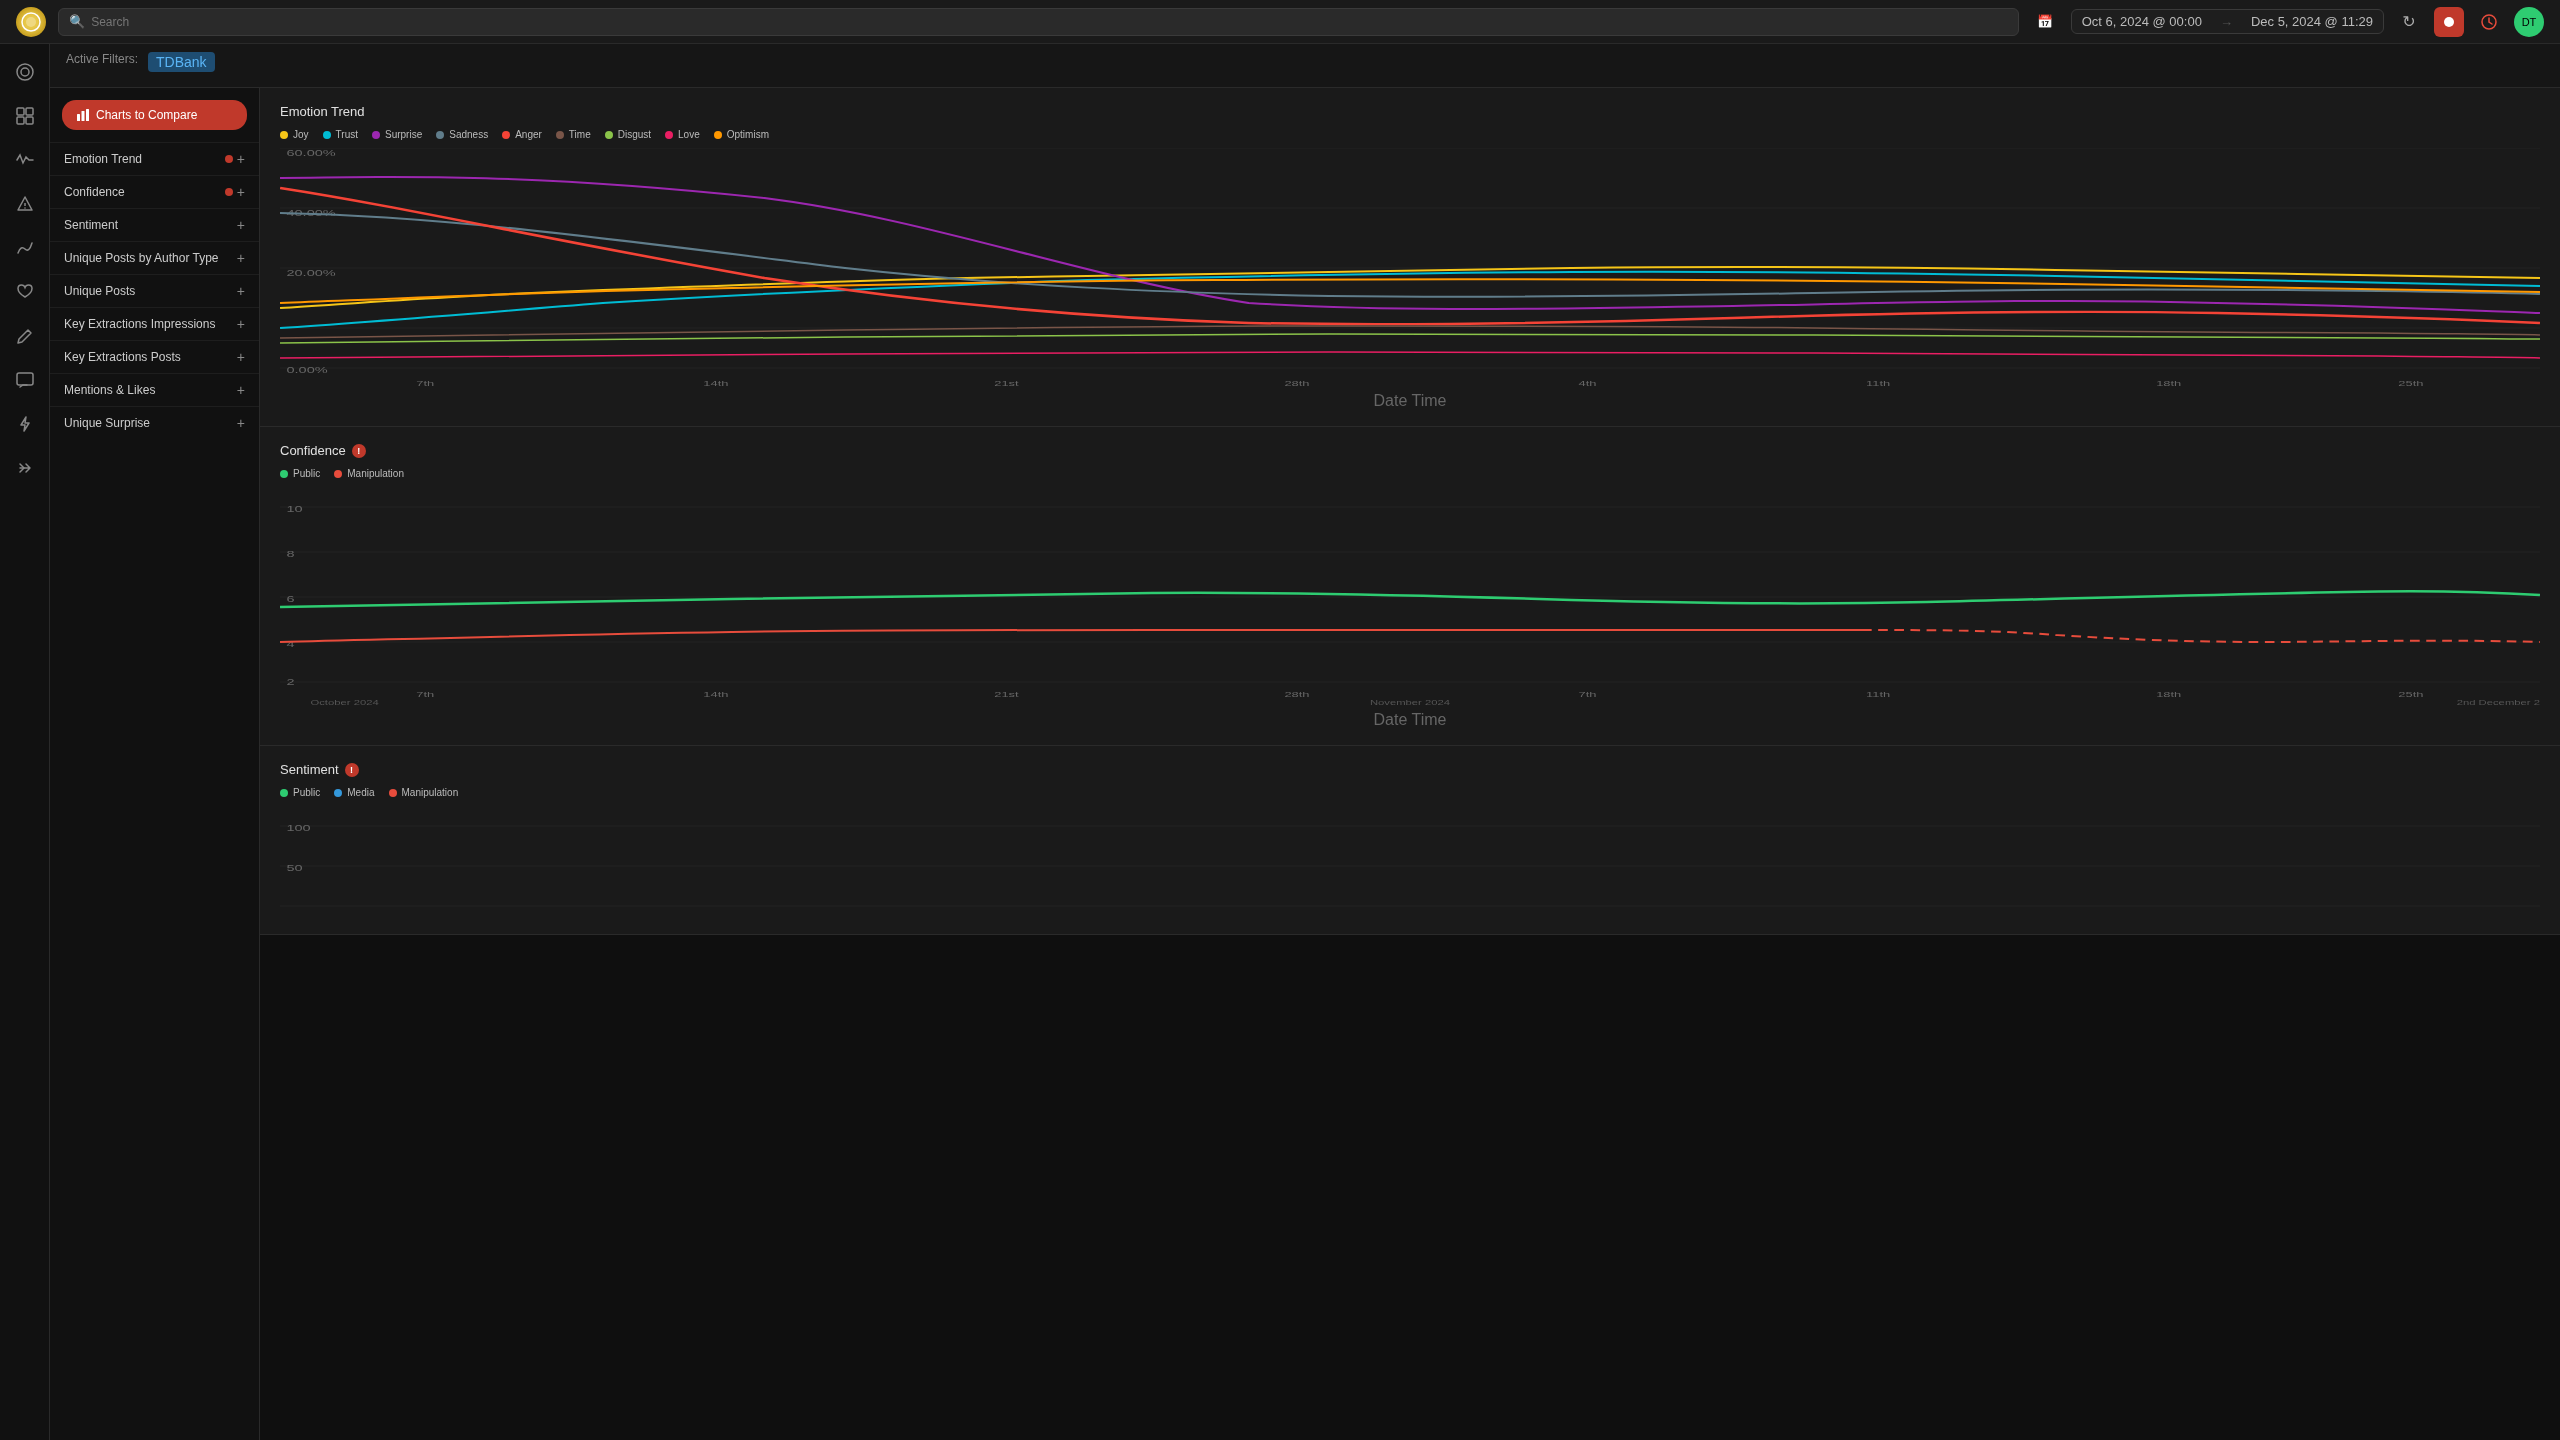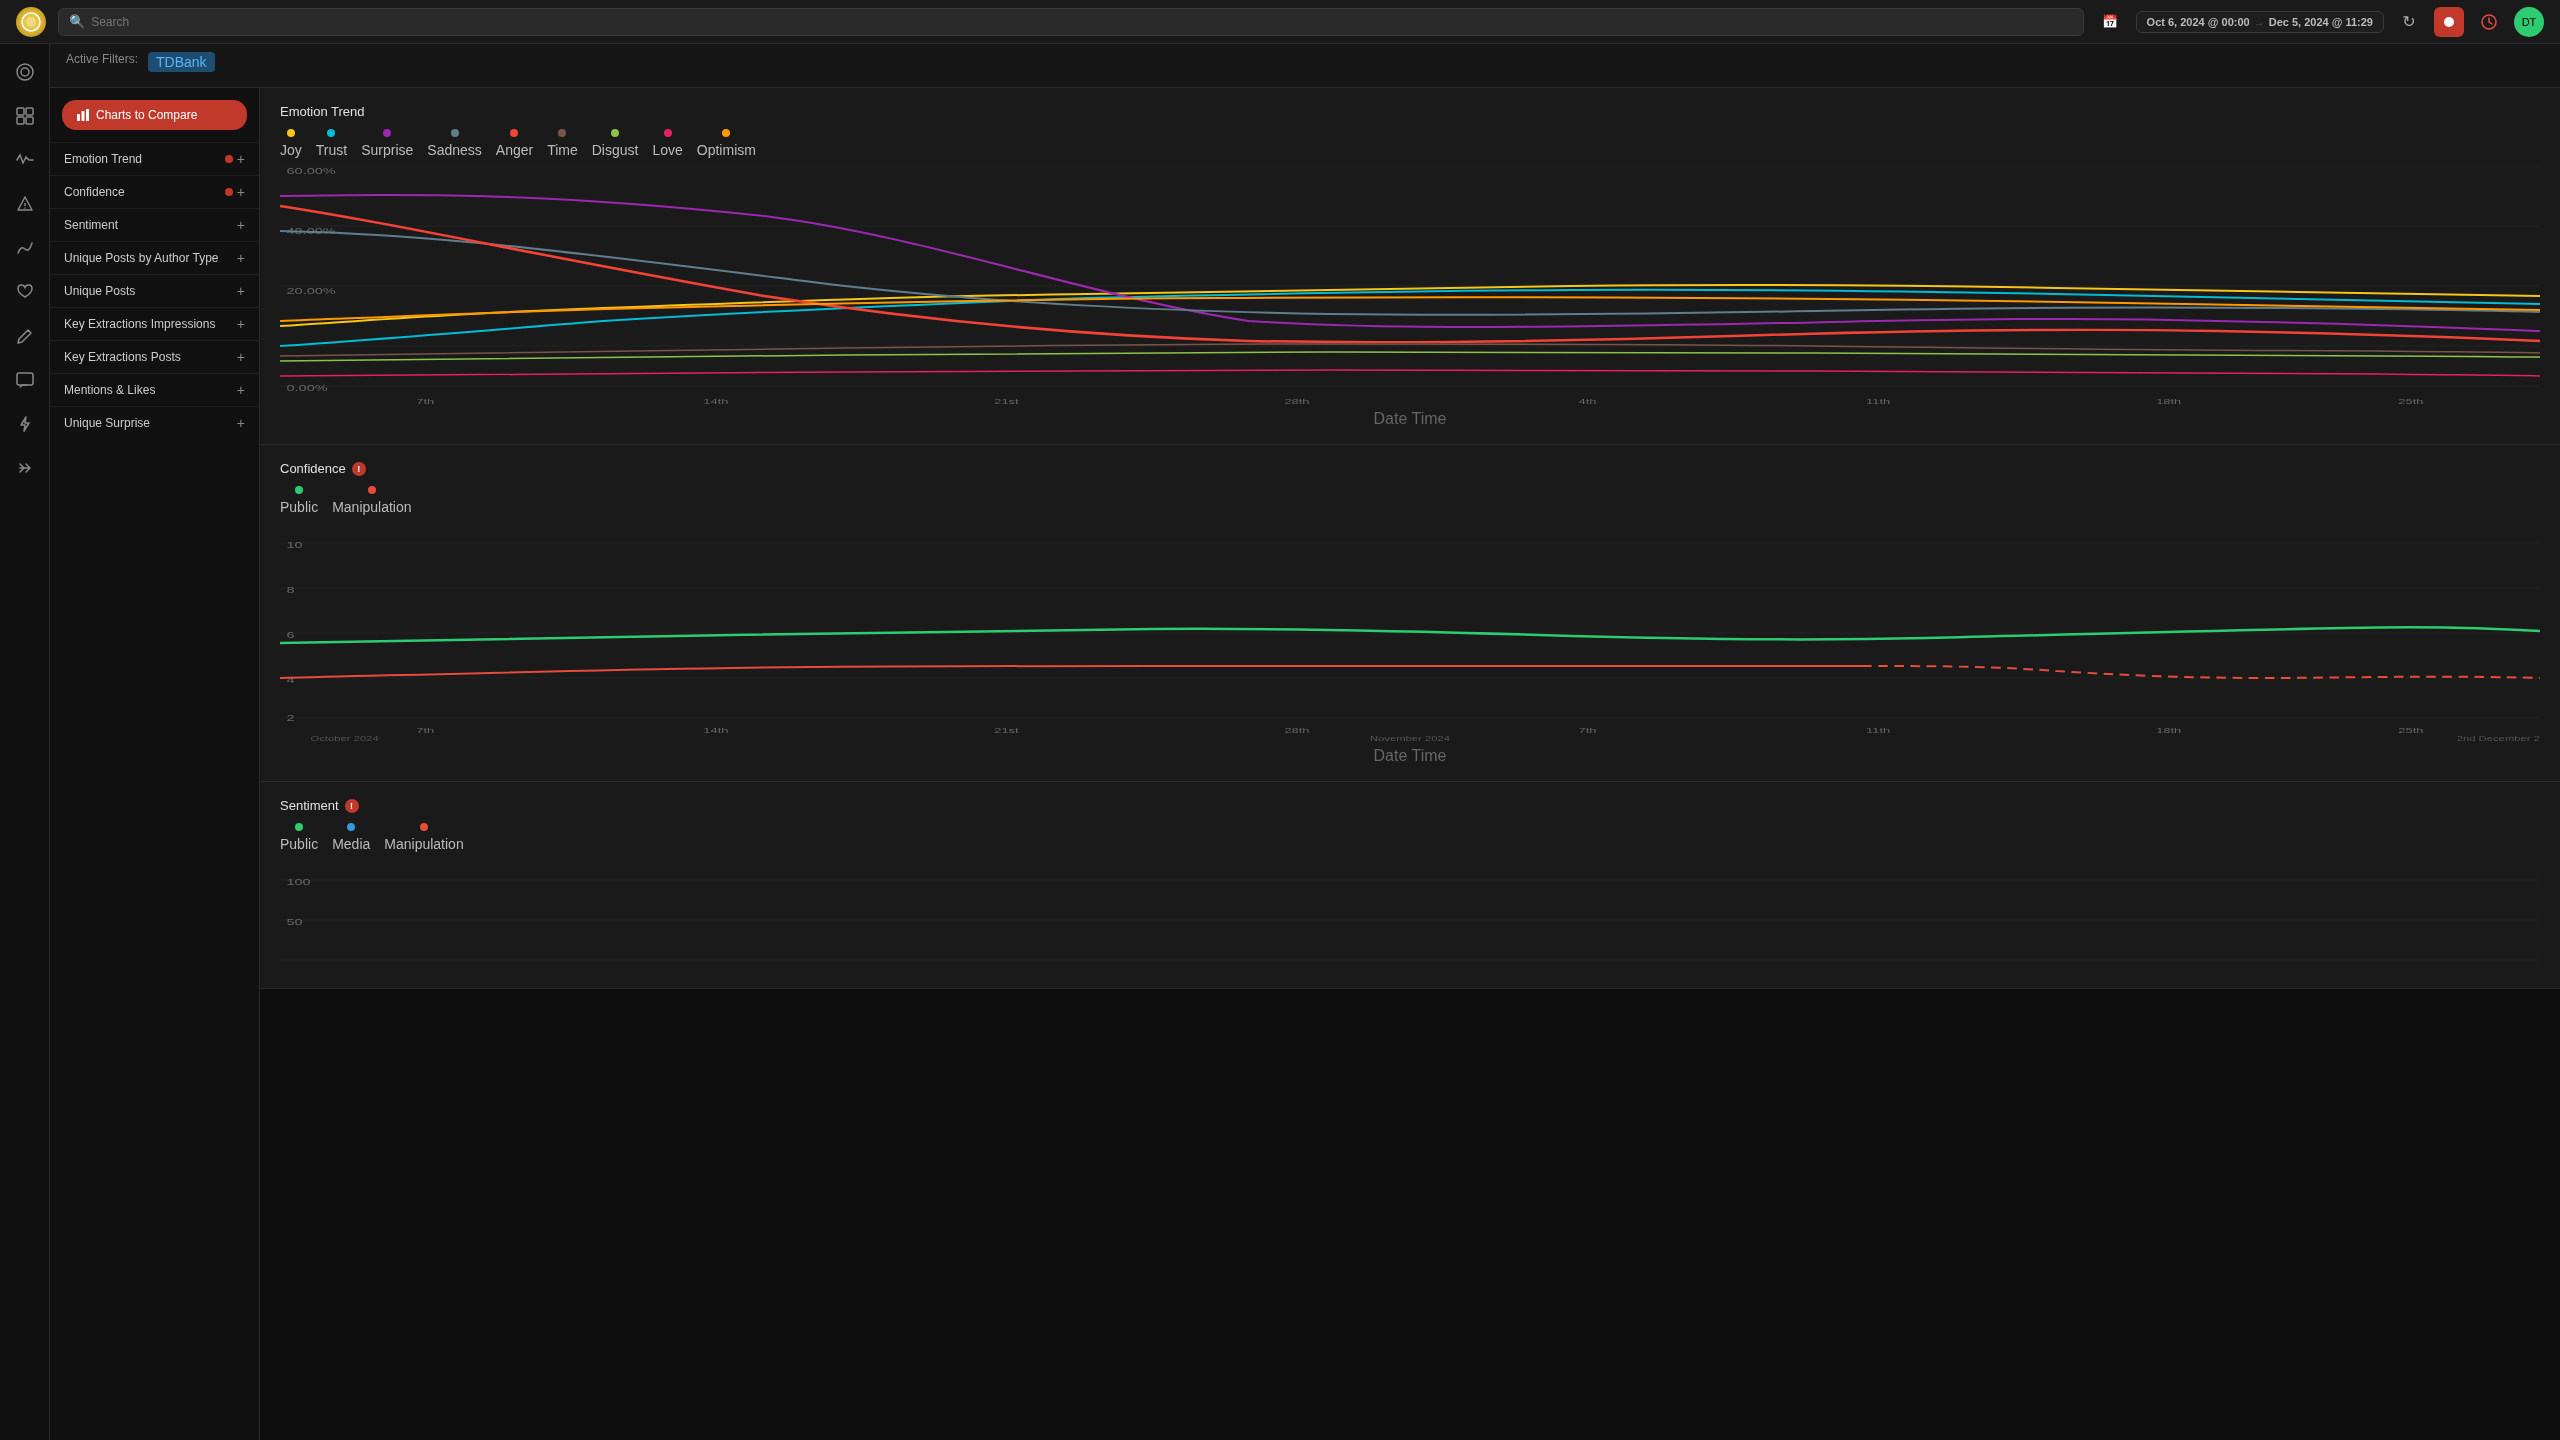--- a/index.html
+++ b/index.html
@@ -58,24 +58,23 @@
       gap: 10px;
       flex-shrink: 0;
     }
     .date-range {
       display: flex;
       align-items: center;
       background: #1e1e1e;
       border: 1px solid #3a3a3a;
       border-radius: 6px;
       padding: 4px 10px;
-      gap: 4px;
-      font-size: 11px;
+      gap: 18px;
+      font-size: 13px;
       color: #bbb;
-      font-weight: bold;
     }
     .nav-icon-btn {
       width: 30px; height: 30px;
       border-radius: 6px;
       display: flex; align-items: center; justify-content: center;
       cursor: pointer;
       color: #aaa;
     }
     .nav-icon-btn.red { background: #c0392b; color: #fff; }
     .nav-avatar {
@@ -233,23 +232,22 @@
     .legend {
       display: flex;
       flex-wrap: wrap;
       gap: 14px;
       margin-bottom: 8px;
     }
     .legend-item {
       display: flex;
       align-items: center;
       gap: 5px;
-      font-size: 14px;
+      font-size: 10px;
       color: #bbb;
-      flex-direction: column;
     }
     .legend-dot {
       width: 8px; height: 8px;
       border-radius: 50%;
     }
 
     
     .chart-svg-wrap {
       width: 100%;
       position: relative;

